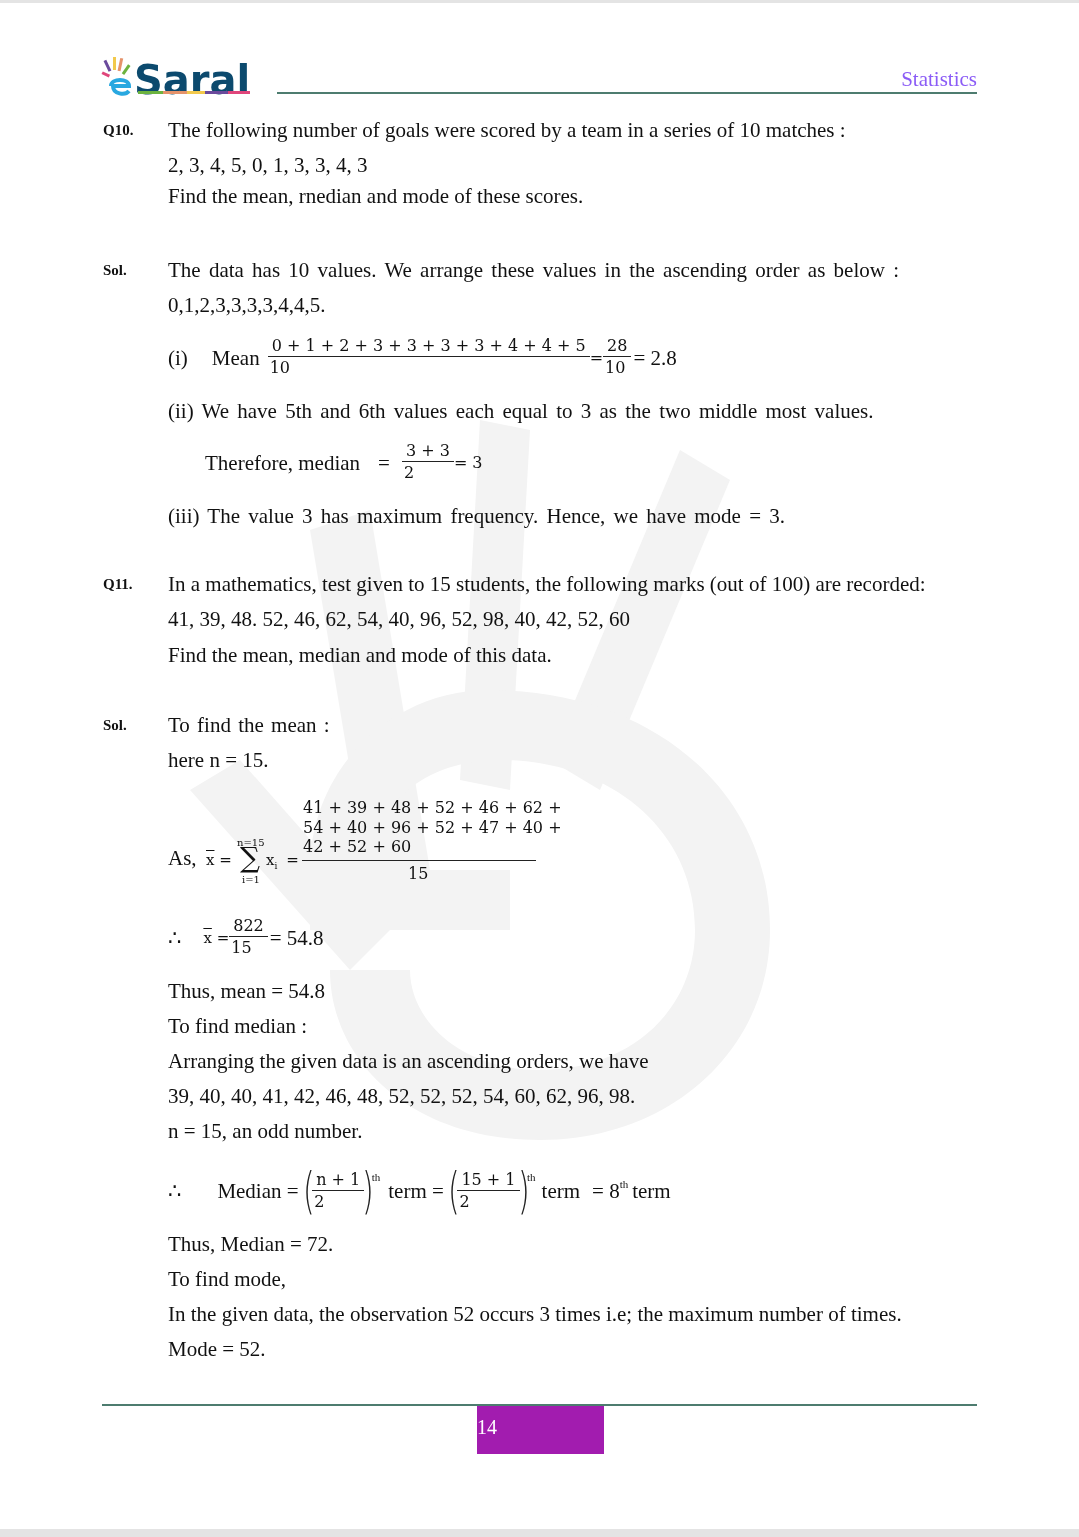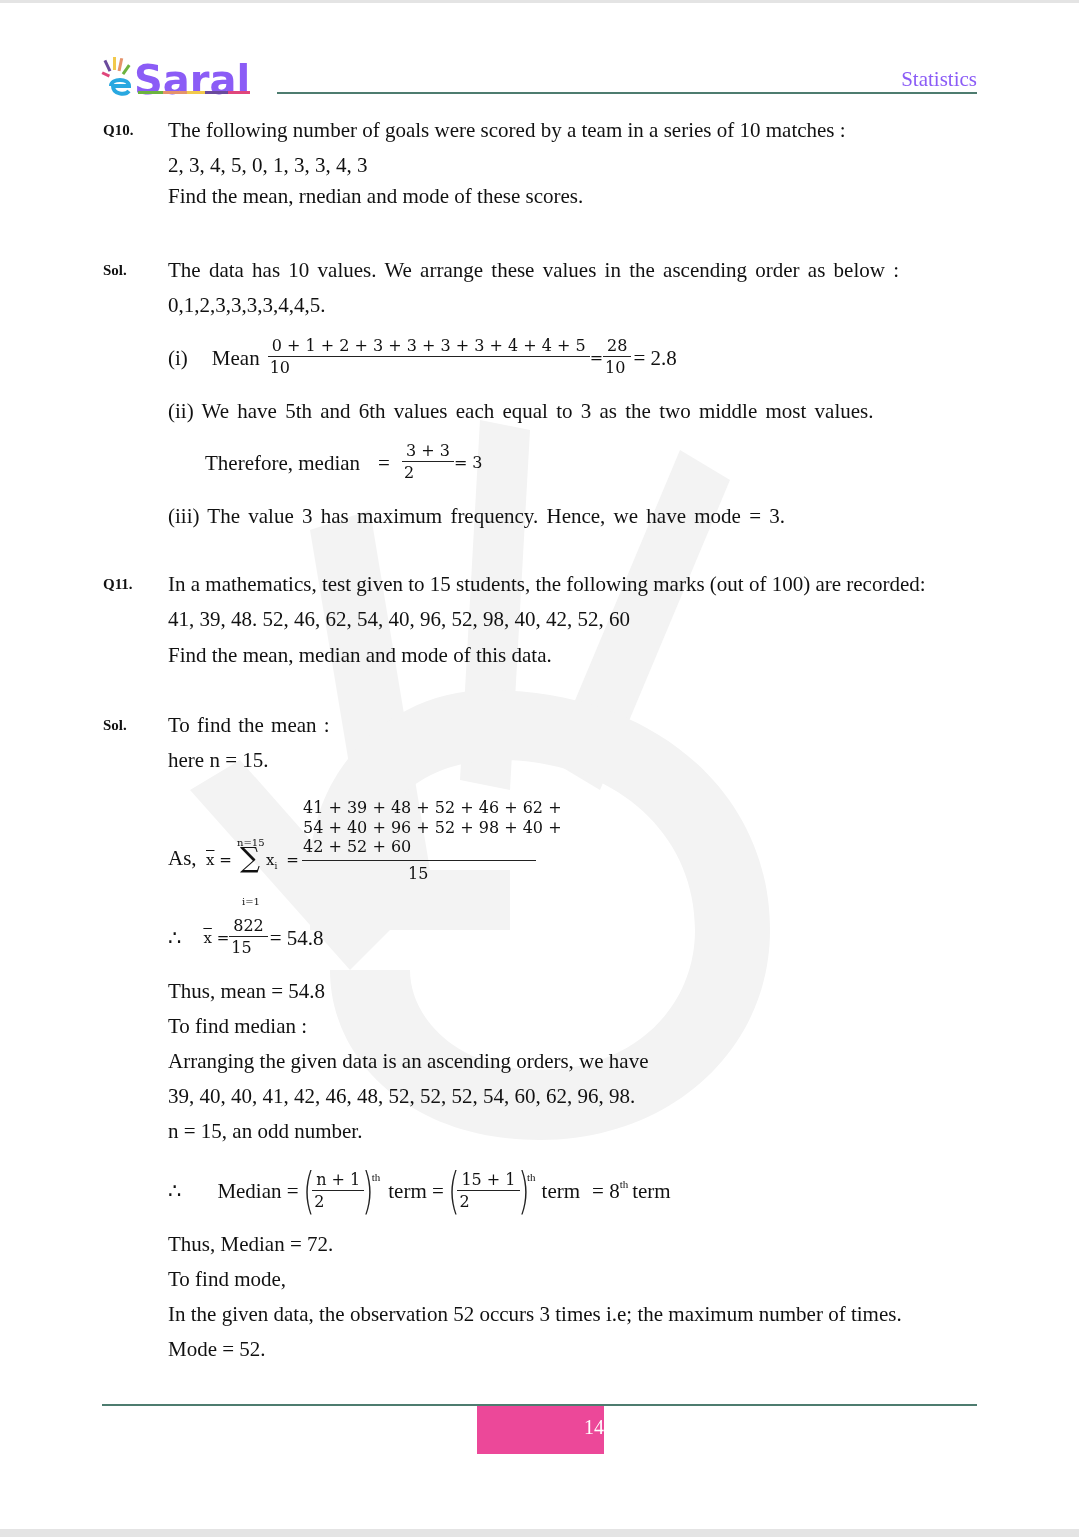--- a/index.html
+++ b/index.html
@@ -13,21 +13,21 @@
     .bottombar { position: absolute; left: 0; top: 1529px; width: 1079px; height: 8px; background: #e4e4e4; }
 
     
     .watermark { position: absolute; left: 180px; top: 410px; width: 620px; height: 760px; pointer-events: none; }
 
     
     .logo { position: absolute; left: 100px; top: 52px; height: 48px; display: flex; align-items: flex-end; }
     .logo-hand { width: 36px; height: 44px; position: relative; }
     .logo-text {
       font-family: "DejaVu Sans", sans-serif; font-weight: bold; font-size: 40px;
-      color: #8b5cf6; line-height: 40px; letter-spacing: 0px; position: relative; margin-left: -2px;
+      color: #0c4a6e; line-height: 40px; letter-spacing: 0px; position: relative; margin-left: -2px;
     }
     .logo-underline { position: absolute; left: 138px; top: 91px; width: 112px; height: 3px;
       background: linear-gradient(90deg,#6cb33f 0 22%,#e5936b 22% 44%,#f2c94c 44% 60%,#6a4a9c 60% 80%,#e0457b 80% 100%); }
     .header-line { position: absolute; left: 277px; top: 92px; width: 700px; height: 2px; background: #4d7c6f; }
     .header-subject { position: absolute; right: 102px; top: 67px; font-size: 21px; color: #8b5cf6; }
 
     
     .t { position: absolute; font-size: 21px; line-height: 24px; white-space: nowrap; }
     .lbl { position: absolute; font-size: 15px; font-weight: bold; line-height: 24px; }
     .math { font-family: "DejaVu Serif", serif; font-size: 16px; }
@@ -36,22 +36,22 @@
     .frac .num { padding: 0 2px; line-height: 20px; }
     .frac .den { border-top: 1.2px solid #222; padding: 0 2px; line-height: 22px; width: 100%; text-align: left; }
 
     .paren { font-family: "DejaVu Sans", sans-serif; font-size: 50px; font-weight: 100; line-height: 50px; vertical-align: middle; transform: scaleX(0.6); display: inline-block; color: #222; }
     sup.th { font-size: 11px; vertical-align: top; position: relative; top: -6px; }
 
     .overbar { text-decoration: overline; }
 
     
     .footer-line { position: absolute; left: 102px; top: 1404px; width: 875px; height: 2px; background: #4d7c6f; }
-    .page-box { position: absolute; left: 477px; top: 1406px; width: 127px; height: 48px; background: #ec4899;
-      color: #ffffff; font-size: 20px; text-align: right; line-height: 42px; }
+    .page-box { position: absolute; left: 477px; top: 1406px; width: 127px; height: 48px; background: #a21caf;
+      color: #ffffff; font-size: 20px; text-align: left; line-height: 42px; }
   </style>
 </head>
 <body>
 
 <div class="topbar"></div>
 
 <svg class="watermark" viewBox="0 0 620 760">
   <g fill="#f3f3f3">
     <path d="M130 120 L190 100 L250 460 L190 480 Z"></path>
     <path d="M300 10 L350 20 L330 380 L280 370 Z"></path>
@@ -123,28 +123,28 @@
 <div class="t" style="left:168px; top:713px; word-spacing:2px;">To find the mean :</div>
 <div class="t" style="left:168px; top:748px;">here n = 15.</div>
 
 <div class="t" style="left:168px; top:846px;">As,</div>
 <div class="math" style="position:absolute; left:206px; top:851px; font-size:15px;">
   <span class="overbar">x</span>
   <span>=</span>
 </div>
 <div class="math" style="position:absolute; left:237px; top:837px; font-size:10px; line-height:11px;">n=15</div>
 <div class="math" style="position:absolute; left:240px; top:843px; font-size:28px; line-height:30px;">∑</div>
-<div class="math" style="position:absolute; left:242px; top:896px; font-size:10px; line-height:11px;">i=1</div>
+<div class="math" style="position:absolute; left:242px; top:874px; font-size:10px; line-height:11px;">i=1</div>
 <div class="math" style="position:absolute; left:266px; top:851px; font-size:15px;">
   <span>x</span><sub style="font-size:9px;">i</sub>
   <span style="margin-left:4px;">=</span>
 </div>
 <div class="math" style="position:absolute; left:303px; top:798px; font-size:16px; line-height:19.5px;">
   <div>41 + 39 + 48 + 52 + 46 + 62 +</div>
-  <div>54 + 40 + 96 + 52 + 98 + 40 +</div>
+  <div>54 + 40 + 96 + 52 + 47 + 40 +</div>
   <div>42 + 52 + 60</div>
 </div>
 <div style="position:absolute; left:302px; top:860px; width:234px; height:1.2px; background:#222;"></div>
 <div class="math" style="position:absolute; left:408px; top:864px; font-size:16px;">15</div>
 
 <div class="t" style="left:168px; top:916px; display:flex; align-items:center;">
   <span>∴</span>
   <span class="math" style="margin-left:22px; font-size:15px;">
     <span class="overbar">x</span>
     <span>=</span>

